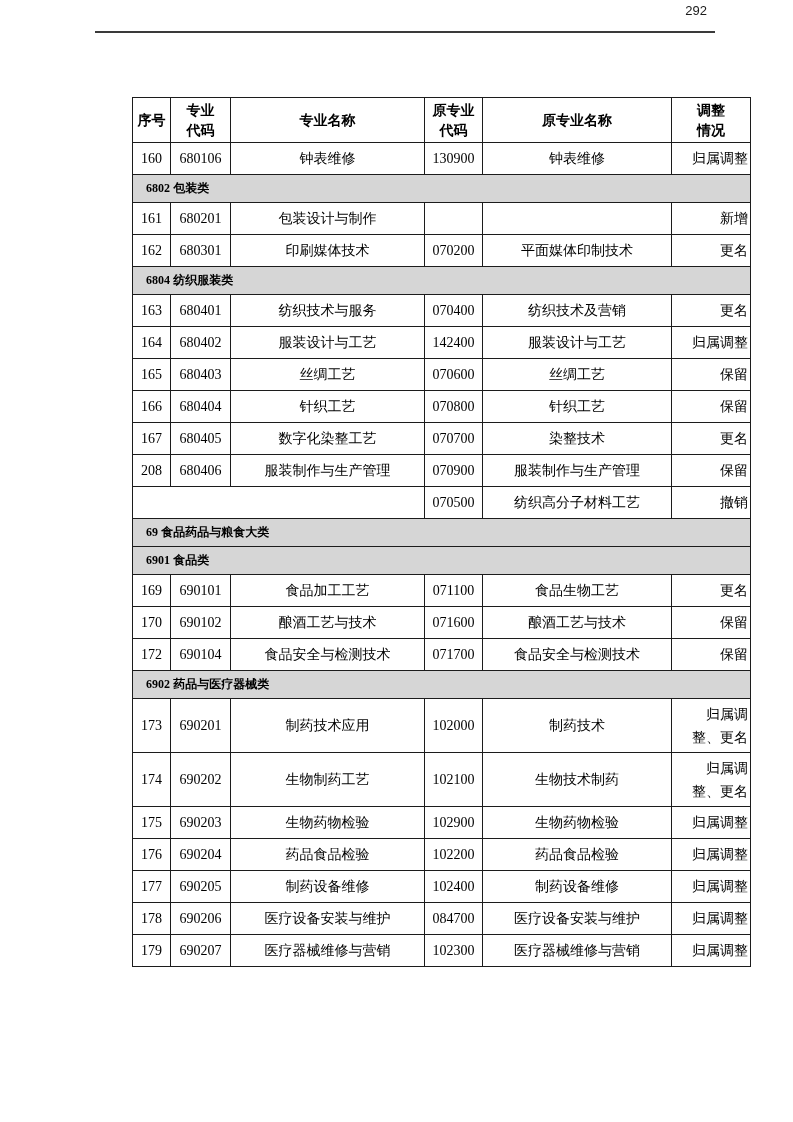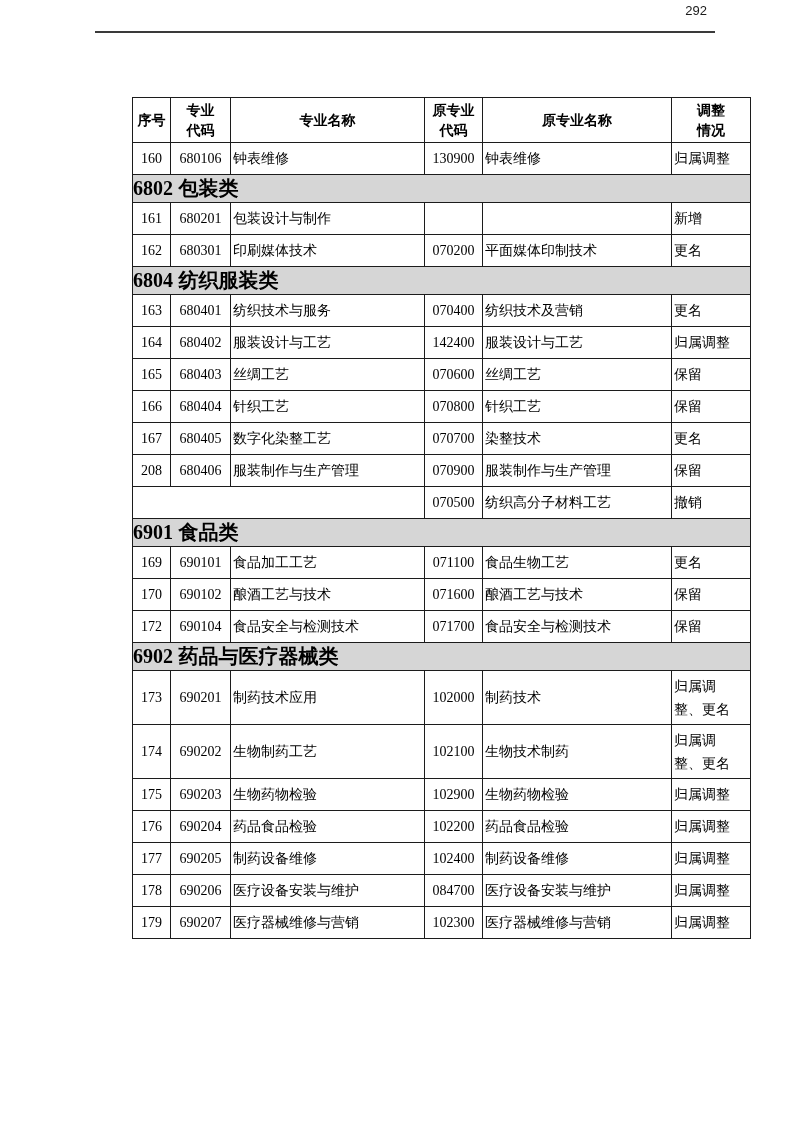--- a/index.html
+++ b/index.html
@@ -62,38 +62,38 @@
     white-space: pre-line;
     line-height: 1.45;
     background: #ffffff;
   }
   tr.row-data td { height: 31px; }
   tr.row-tall td { height: 53px; }
   tr.row-section td {
     height: 27px;
     background: #d6d6d6;
     font-weight: bold;
-    font-size: 20px;
+    font-size: 12px;
     text-align: left;
-    padding-left: 0;
+    padding-left: 13px;
   }
   tr.row-section .num {
     font-family: "Liberation Serif", serif;
     font-weight: bold;
   }
   td.cell-num {
     font-family: "Liberation Serif", serif;
     text-align: center;
   }
   td.cell-name {
-    text-align: left;
+    text-align: center;
     padding-left: 3px;
   }
   td.cell-status {
-    text-align: left;
+    text-align: right;
     white-space: pre-line;
     line-height: 1.6;
   }
 </style>
 </head>
 <body>
 
 <div class="page">
   <span class="page-number">292</span>
   <div class="header-rule"></div>
@@ -199,20 +199,23 @@
           <td class="cell-name">服装制作与生产管理</td>
           <td class="cell-status">保留</td>
         </tr>
         <tr class="row-data">
           <td colspan="3" class="cell-merged"></td>
           <td class="cell-num">070500</td>
           <td class="cell-name">纺织高分子材料工艺</td>
           <td class="cell-status">撤销</td>
         </tr>
         <tr class="row-section">
+          <td colspan="6"><span class="num">69</span><span> 食品药品与粮食大类</span></td>
+        </tr>
+        <tr class="row-section">
           <td colspan="6"><span class="num">6901</span><span> 食品类</span></td>
         </tr>
         <tr class="row-data">
           <td class="cell-num">169</td>
           <td class="cell-num">690101</td>
           <td class="cell-name">食品加工工艺</td>
           <td class="cell-num">071100</td>
           <td class="cell-name">食品生物工艺</td>
           <td class="cell-status">更名</td>
         </tr>

